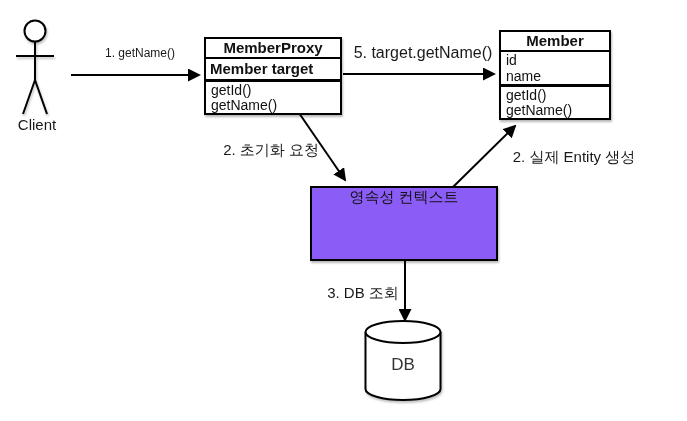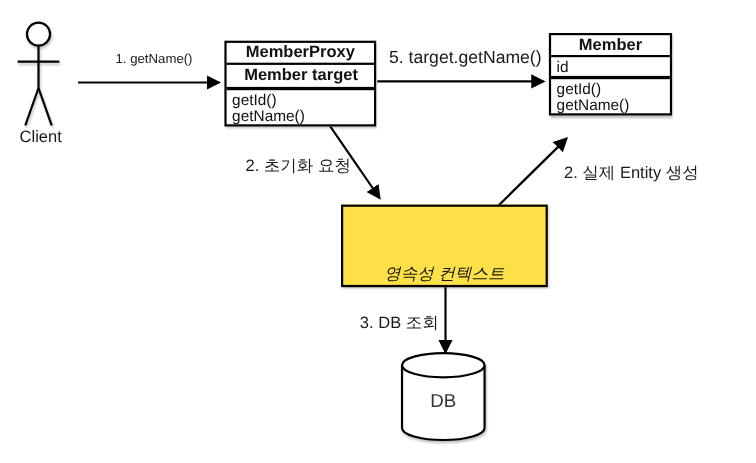--- a/index.html
+++ b/index.html
@@ -44,21 +44,21 @@
     text-align: center;
     line-height: 18px;
     height: 18px;
     border-bottom: 2px solid #000000;
   }
   .class-field-row {
     font-weight: bold;
     font-size: 15px;
     line-height: 20px;
     height: 20px;
-    padding-left: 16px;
+    padding-left: 4px;
     border-bottom: 3px solid #000000;
   }
   .class-fields {
     font-size: 14px;
     line-height: 15.5px;
     padding: 1px 1px 0 5px;
     border-bottom: 3px solid #000000;
   }
   .class-methods {
     font-size: 14px;
@@ -66,27 +66,26 @@
     padding: 1px 0 0 5px;
   }
   .context-box {
     position: absolute;
     box-sizing: border-box;
     left: 310px;
     top: 186px;
     width: 188px;
     height: 75px;
     border: 2px solid #000000;
-    background: #fde047;
+    background: #8b5cf6;
     box-shadow: 1px 2px 2px rgba(0,0,0,0.28);
     display: flex;
-    align-items: flex-end;
+    align-items: flex-start;
     justify-content: center;
     font-size: 15px;
-    font-style: italic;
   }
   .diagram-label {
     position: absolute;
     font-size: 15px;
     white-space: nowrap;
     color: #1a1a1a;
   }
 </style>
 </head>
 <body>
@@ -129,20 +128,21 @@
     <div class="class-methods">
       <div>getId()</div>
       <div>getName()</div>
     </div>
   </div>
 
   <div class="class-box" style="left:499px; top:30px; width:112px;">
     <div class="class-title">Member</div>
     <div class="class-fields">
       <div>id</div>
+      <div>name</div>
     </div>
     <div class="class-methods">
       <div>getId()</div>
       <div>getName()</div>
     </div>
   </div>
 
   <div class="context-box">
     <span>영속성 컨텍스트</span>
   </div>

